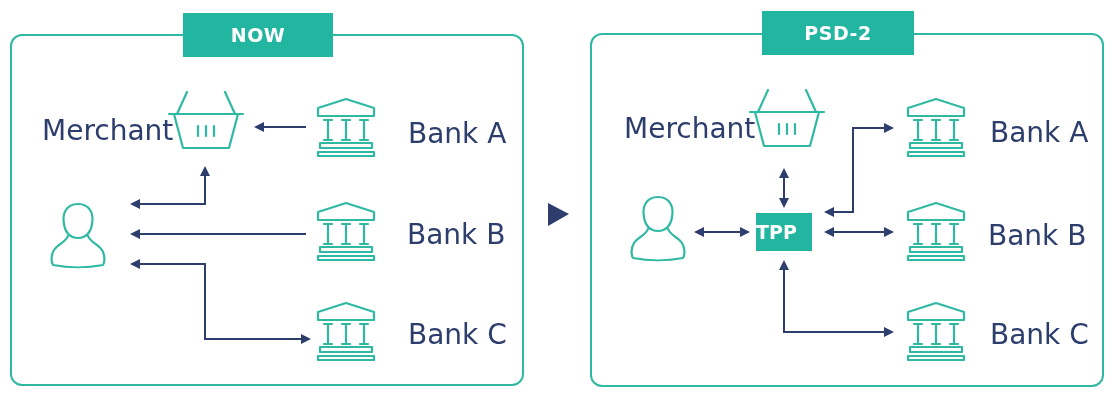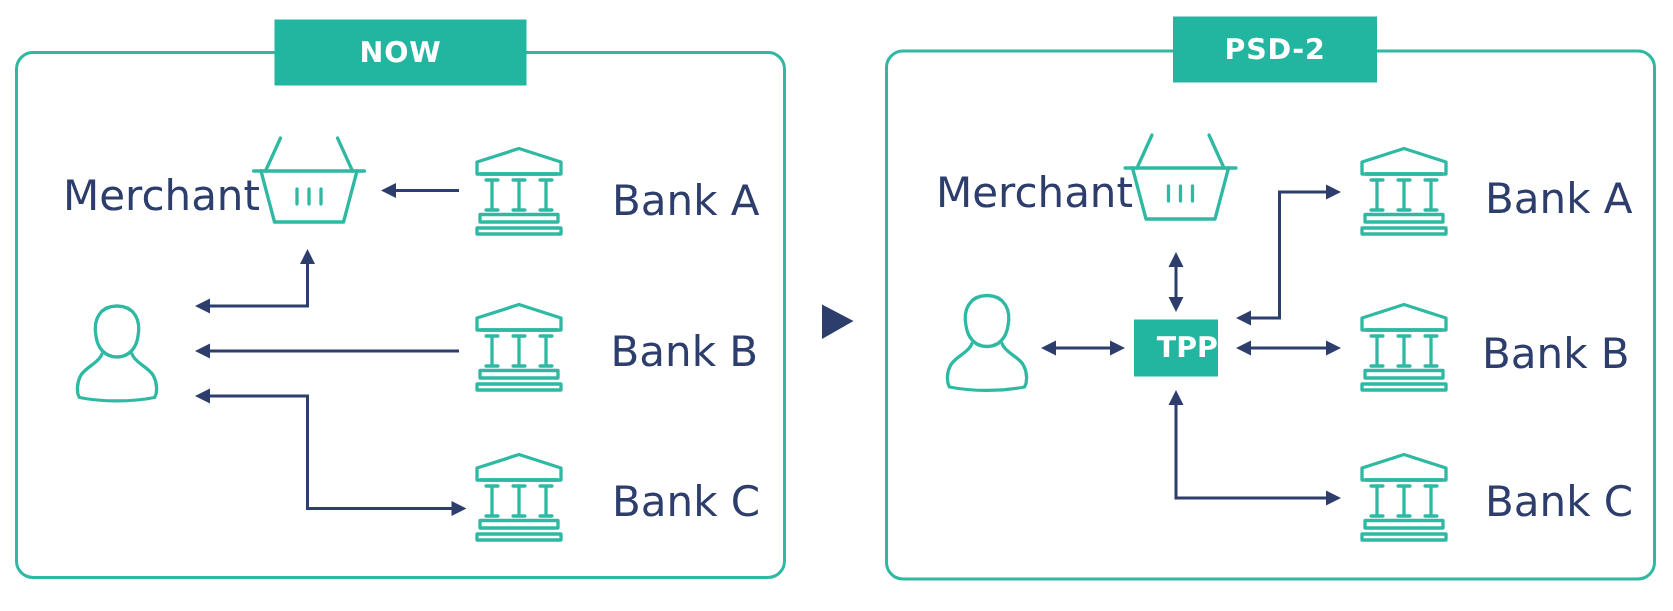--- a/index.html
+++ b/index.html
@@ -1,24 +1,24 @@
 <!DOCTYPE html>
 <html><head>
 <meta charset="utf-8">
 <style>
   html, body { margin: 0; padding: 0; background: #ffffff; }
   body { width: 1115px; height: 407px; position: relative; overflow: hidden; font-family: "DejaVu Sans", sans-serif; }
   .panel { position: absolute; border: 2px solid #2fb9a2; border-radius: 12px; box-sizing: border-box; }
   .panel-now { left: 10px; top: 34px; width: 514px; height: 352px; }
   .panel-psd { left: 590px; top: 33px; width: 514px; height: 354px; }
   .tag { position: absolute; background: #22b59f; color: #ffffff; font-size: 19px; font-weight: 600; text-align: center; line-height: 44px; height: 44px; letter-spacing: 0.5px; }
-  .tag-now { left: 183px; top: 13px; width: 168px; }
-  .tag-psd { left: 762px; top: 11px; width: 136px; margin-left: 20px; }
+  .tag-now { left: 183px; top: 13px; width: 150px; }
+  .tag-psd { left: 762px; top: 11px; width: 152px; }
   .label { position: absolute; color: #2d3e6d; font-size: 28px; font-weight: 500; white-space: nowrap; }
-  .tpp { position: absolute; left: 756px; top: 213px; width: 56px; height: 38px; background: #22b59f; color: #ffffff; font-size: 19px; font-weight: 600; text-align: right; line-height: 38px; }
+  .tpp { position: absolute; left: 756px; top: 213px; width: 56px; height: 38px; background: #22b59f; color: #ffffff; font-size: 19px; font-weight: 600; text-align: left; line-height: 38px; }
   svg.overlay { position: absolute; left: 0; top: 0; }
   .ic { fill: none; stroke: #2fb9a2; stroke-width: 2.2; stroke-linejoin: round; stroke-linecap: round; }
   .ar { fill: none; stroke: #2d3e6d; stroke-width: 2; }
   .ah { fill: #2d3e6d; }
 </style>
 </head>
 <body>
 
 <div class="panel panel-now"></div>
 <div class="panel panel-psd"></div>

